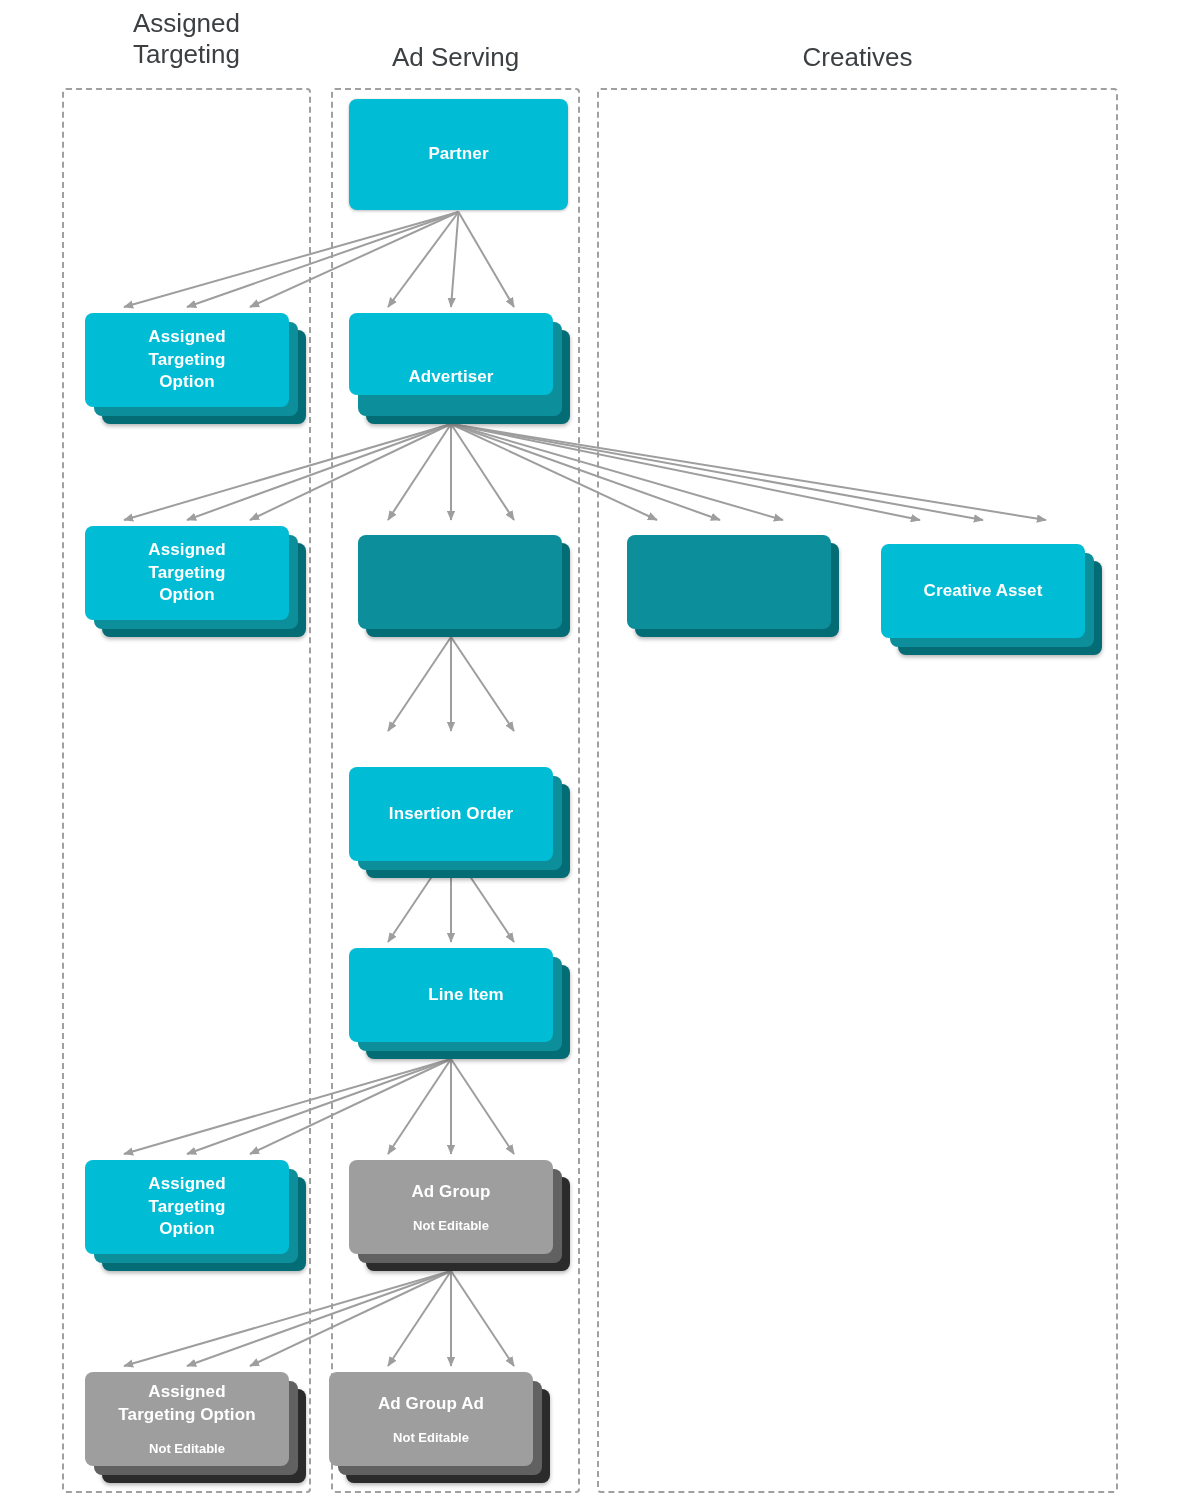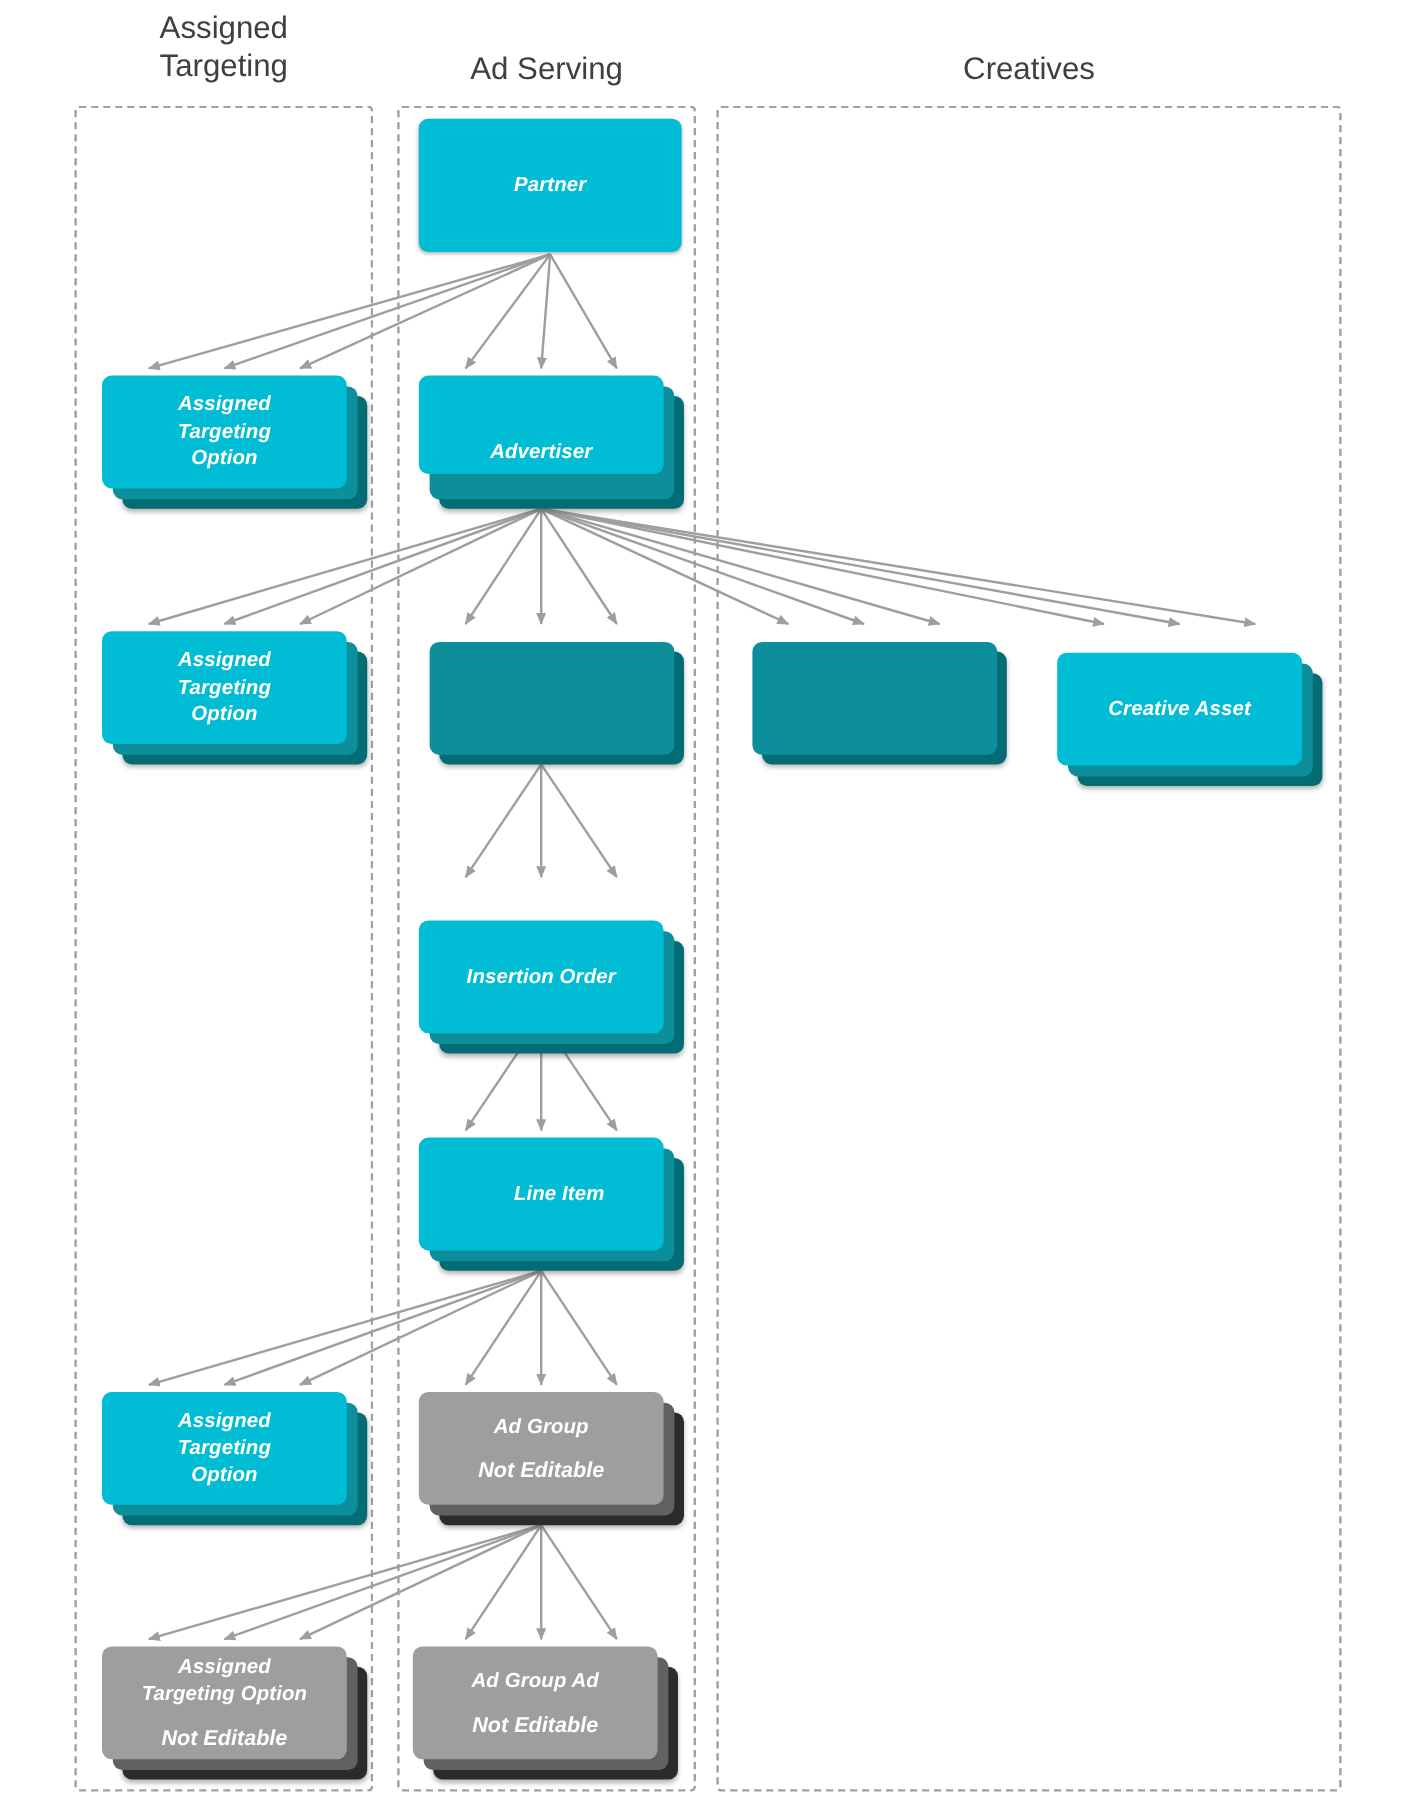--- a/index.html
+++ b/index.html
@@ -64,21 +64,20 @@
     left: 9px; top: 9px;
   }
   .card.l1 { 
     left: 0; top: 0;
     display: flex;
     flex-direction: column;
     align-items: center;
     justify-content: center;
     text-align: center;
     padding: 6px 10px;
-    font-style: italic;
   }
   .node.single .card.l1 {
     box-shadow: 0 1px 3px rgba(0,0,0,0.28);
   }
   .node.stacked .card.l3 {
     box-shadow: 0 2px 4px rgba(0,0,0,0.30);
   }
 
   
   .cyan .l1 { background: #00bcd4; }
@@ -94,21 +93,21 @@
     font-weight: bold;
     font-size: 17px;
     line-height: 1.35;
     letter-spacing: 0.1px;
     white-space: pre-line;
     font-family: "Liberation Sans", sans-serif;
   }
   .node-sub {
     color: #ffffff;
     font-weight: bold;
-    font-size: 18px;
+    font-size: 13px;
     line-height: 1.2;
     margin-top: 14px;
     font-family: "Liberation Sans", sans-serif;
   }
 </style>
 </head>
 <body>
 
 <div id="stage">
 
@@ -248,21 +247,21 @@
       </div>
       <div class="node gray stacked" style="left: 85px; top: 1372px; width: 221px; height: 111px;">
         <div class="card l3" style="width: 204px; height: 94px;"></div>
         <div class="card l2" style="width: 204px; height: 94px;"></div>
         <div class="card l1" style="width: 204px; height: 94px;">
           <div class="node-title">Assigned
 Targeting Option</div>
           <div class="node-sub">Not Editable</div>
         </div>
       </div>
-      <div class="node gray stacked" style="left: 344px; top: 1372px; width: 221px; height: 111px;">
+      <div class="node gray stacked" style="left: 329px; top: 1372px; width: 221px; height: 111px;">
         <div class="card l3" style="width: 204px; height: 94px;"></div>
         <div class="card l2" style="width: 204px; height: 94px;"></div>
         <div class="card l1" style="width: 204px; height: 94px;">
           <div class="node-title">Ad Group Ad</div>
           <div class="node-sub">Not Editable</div>
         </div>
       </div>
     </div>
 
 </div>

